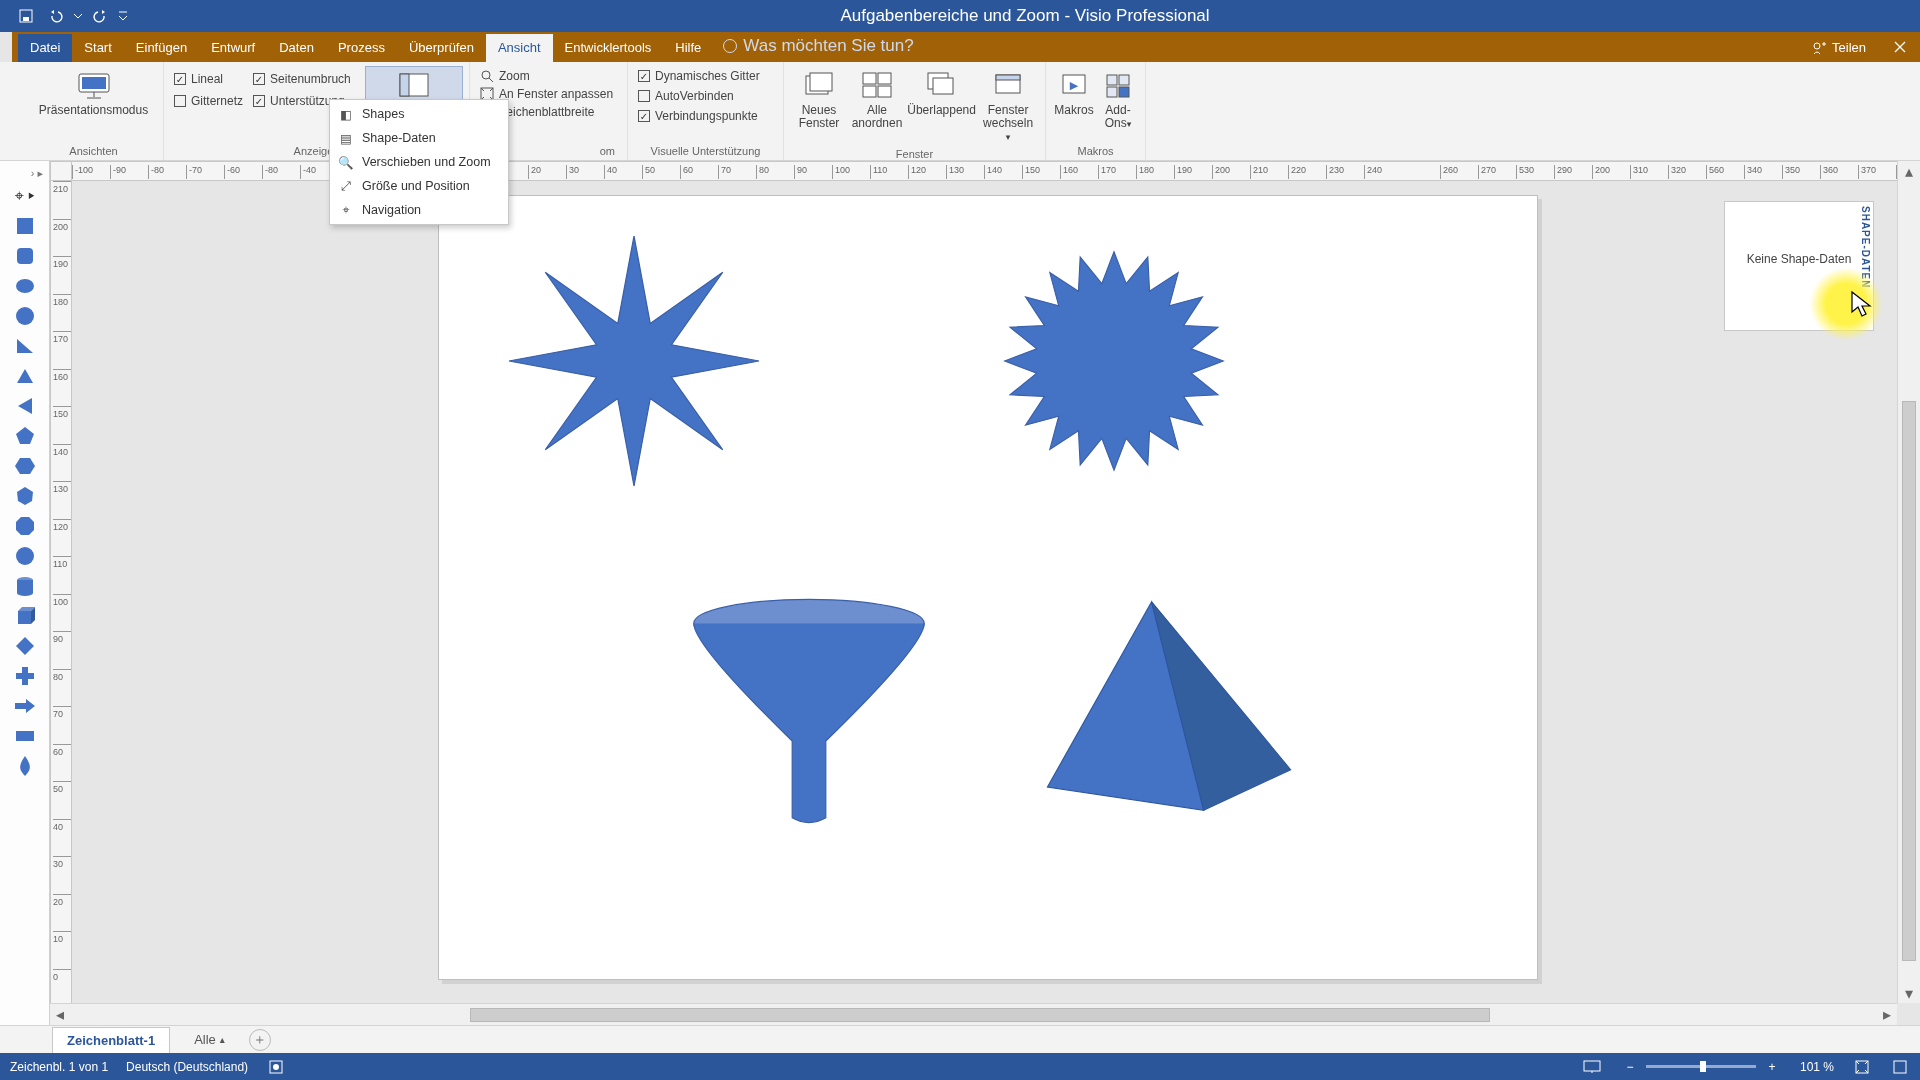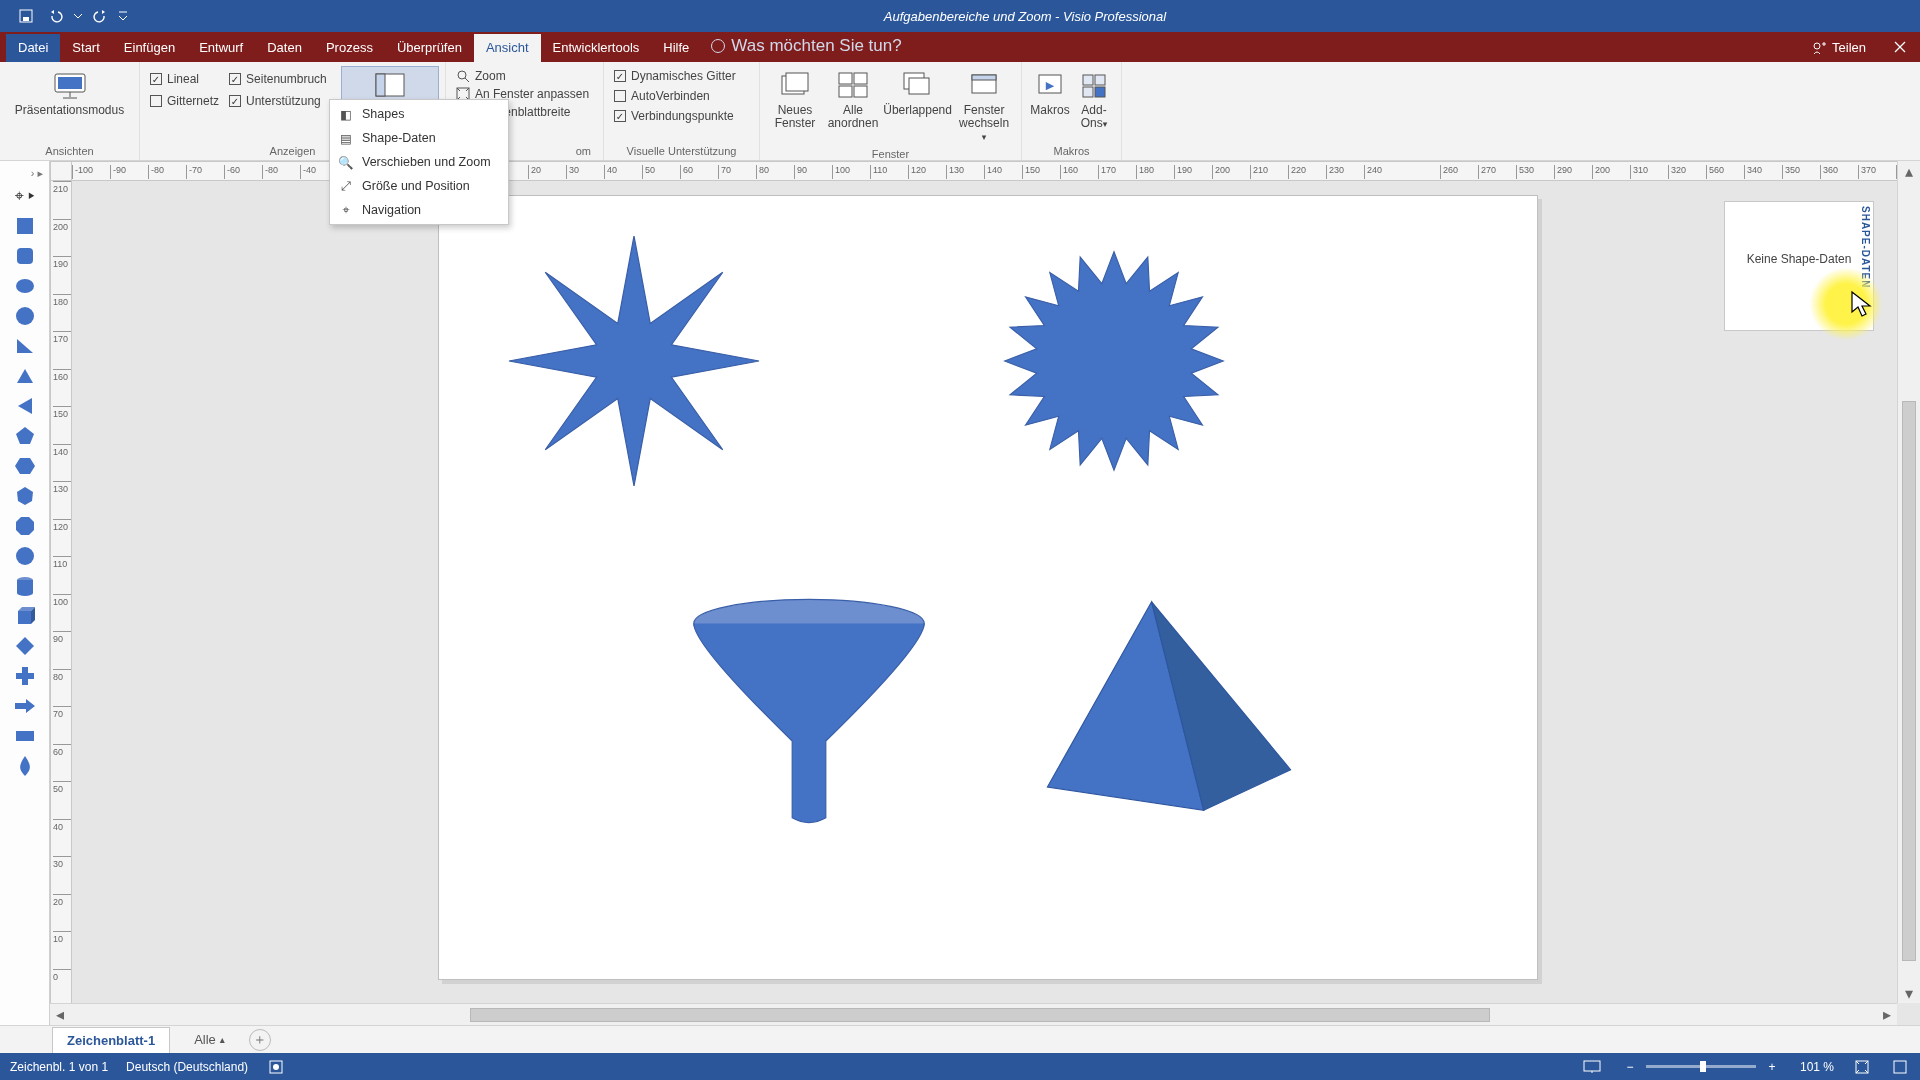--- a/index.html
+++ b/index.html
@@ -2,28 +2,28 @@
 <html><head>
 <meta charset="utf-8">
 <style>
 * { margin: 0; padding: 0; box-sizing: border-box; font-family: "Segoe UI", Arial, sans-serif; }
 body { background: #e6e6e6; overflow: hidden; width: 1920px; height: 1080px; position: relative; }
 
 
 .titlebar { height: 32px; background: #2b579a; display: flex; align-items: center; color: #fff; font-size: 13px; }
 .qat { display: flex; align-items: center; padding-left: 12px; gap: 2px; }
 .qat-btn { width: 28px; height: 28px; display: flex; align-items: center; justify-content: center; cursor: pointer; }
-.title-center { flex: 1; text-align: center; font-size: 13px; font-style: italic; }
+.title-center { flex: 1; text-align: center; font-size: 17px; }
 .title-right { display: flex; align-items: center; gap: 8px; padding-right: 6px; }
 .user-name { font-size: 13px; }
 .avatar { width: 26px; height: 26px; background: #d0d0d0; border: 1px solid #fff; }
 .win-btn { width: 40px; height: 32px; display: flex; align-items: center; justify-content: center; cursor: pointer; }
 
 
-.menutabs { height: 30px; background: #7f1d1d; display: flex; align-items: flex-end; padding-left: 6px; color: #fff; font-size: 13px; }
+.menutabs { height: 30px; background: #a16207; display: flex; align-items: flex-end; padding-left: 6px; color: #fff; font-size: 13px; margin-left: 12px; }
 .tab { padding: 6px 12px 7px 12px; cursor: pointer; }
 .tab.file { background: #2b579a; }
 .tab.active { background: #f3f3f3; color: #2b579a; }
 .tell-me { margin-left: 6px; display: flex; align-items: center; gap: 6px; color: #d0d9ea; font-size: 17px; padding: 0 10px 6px 4px; }
 .bulb { width: 14px; height: 14px; border: 1px solid #d0d9ea; border-radius: 50%; }
 .menutabs .spacer { flex: 1; }
 .share-btn { display: flex; align-items: center; gap: 5px; padding: 6px 14px 7px 10px; cursor: pointer; }
 .close-doc { width: 40px; text-align: center; padding-bottom: 6px; cursor: pointer; }
 
 
@@ -164,21 +164,21 @@
     <span>Teilen</span>
   </div>
   <div class="close-doc"><svg width="12" height="12">
         <line x1="1" y1="1" x2="11" y2="11" stroke="#fff" stroke-width="1.3"></line>
         <line x1="11" y1="1" x2="1" y2="11" stroke="#fff" stroke-width="1.3"></line>
       </svg></div>
 </div>
 
 <div class="ribbon">
 
-  <div class="group" style="width:140px;">
+  <div class="group" style="width:140px;margin-left:24px;">
     <div class="group-body">
       <div class="big-btn" style="margin:0 auto;">
         <div class="big-icon">
             <svg width="34" height="28">
               <rect x="2" y="3" width="30" height="18" rx="2" fill="#fff" stroke="#555"></rect>
               <rect x="5" y="6" width="24" height="12" fill="#4472c4"></rect>
               <line x1="17" y1="21" x2="17" y2="26" stroke="#555"></line>
               <line x1="10" y1="27" x2="24" y2="27" stroke="#555"></line>
             </svg>
           </div>

